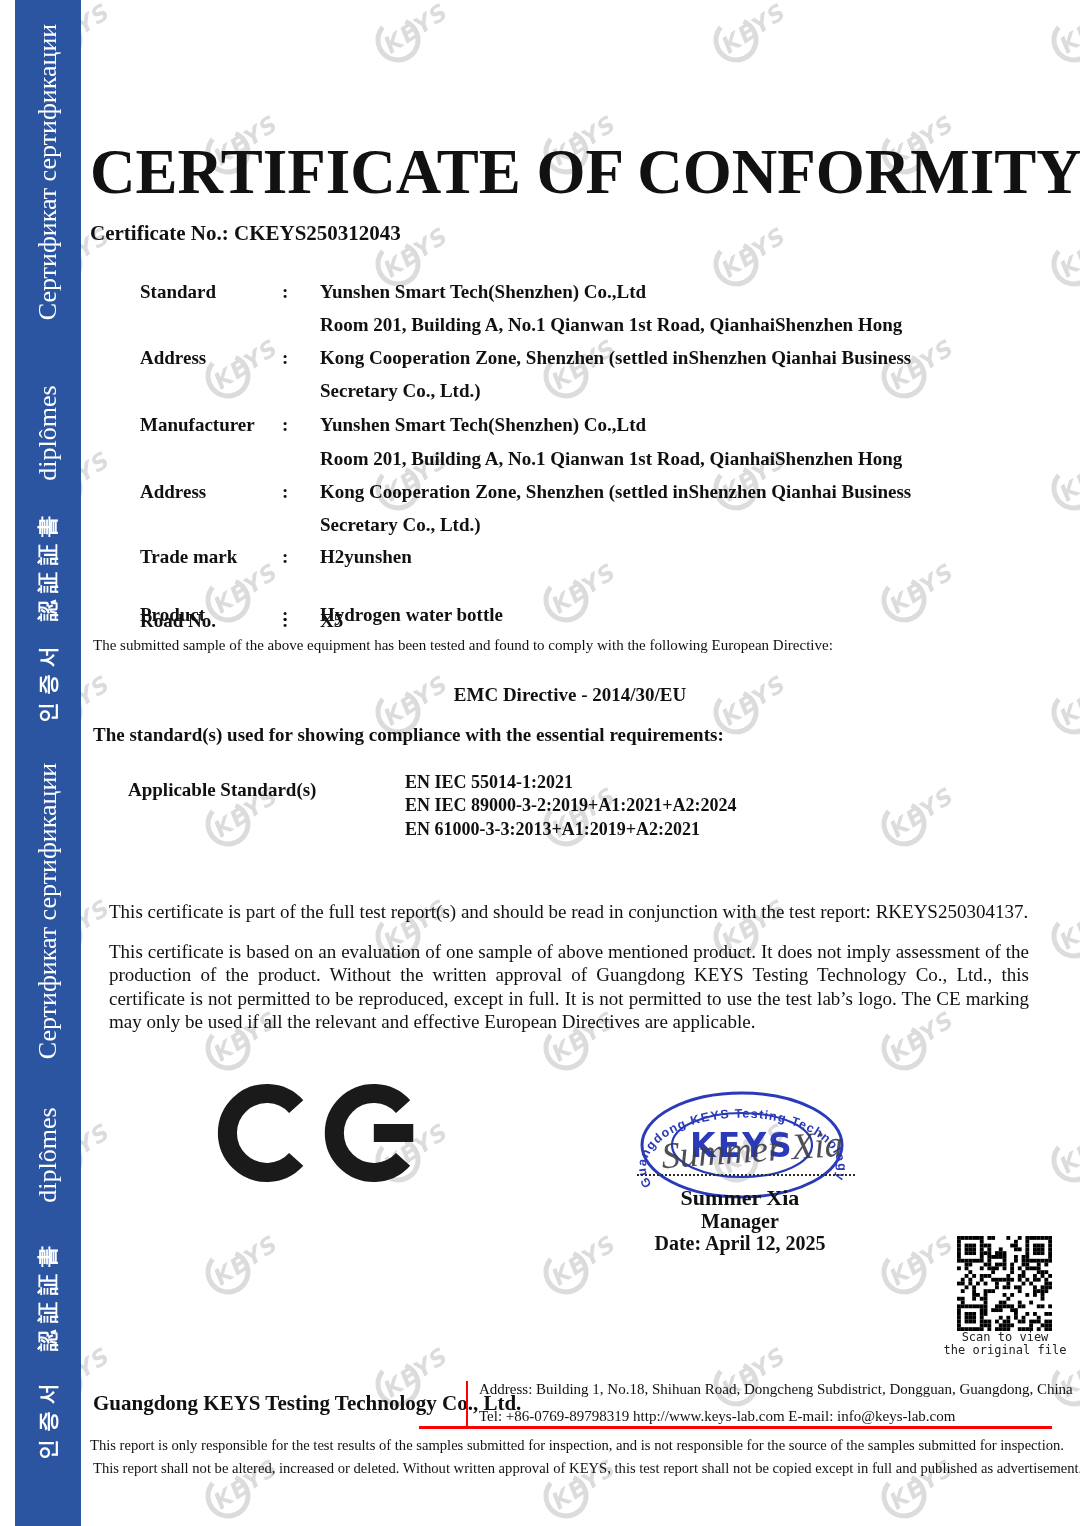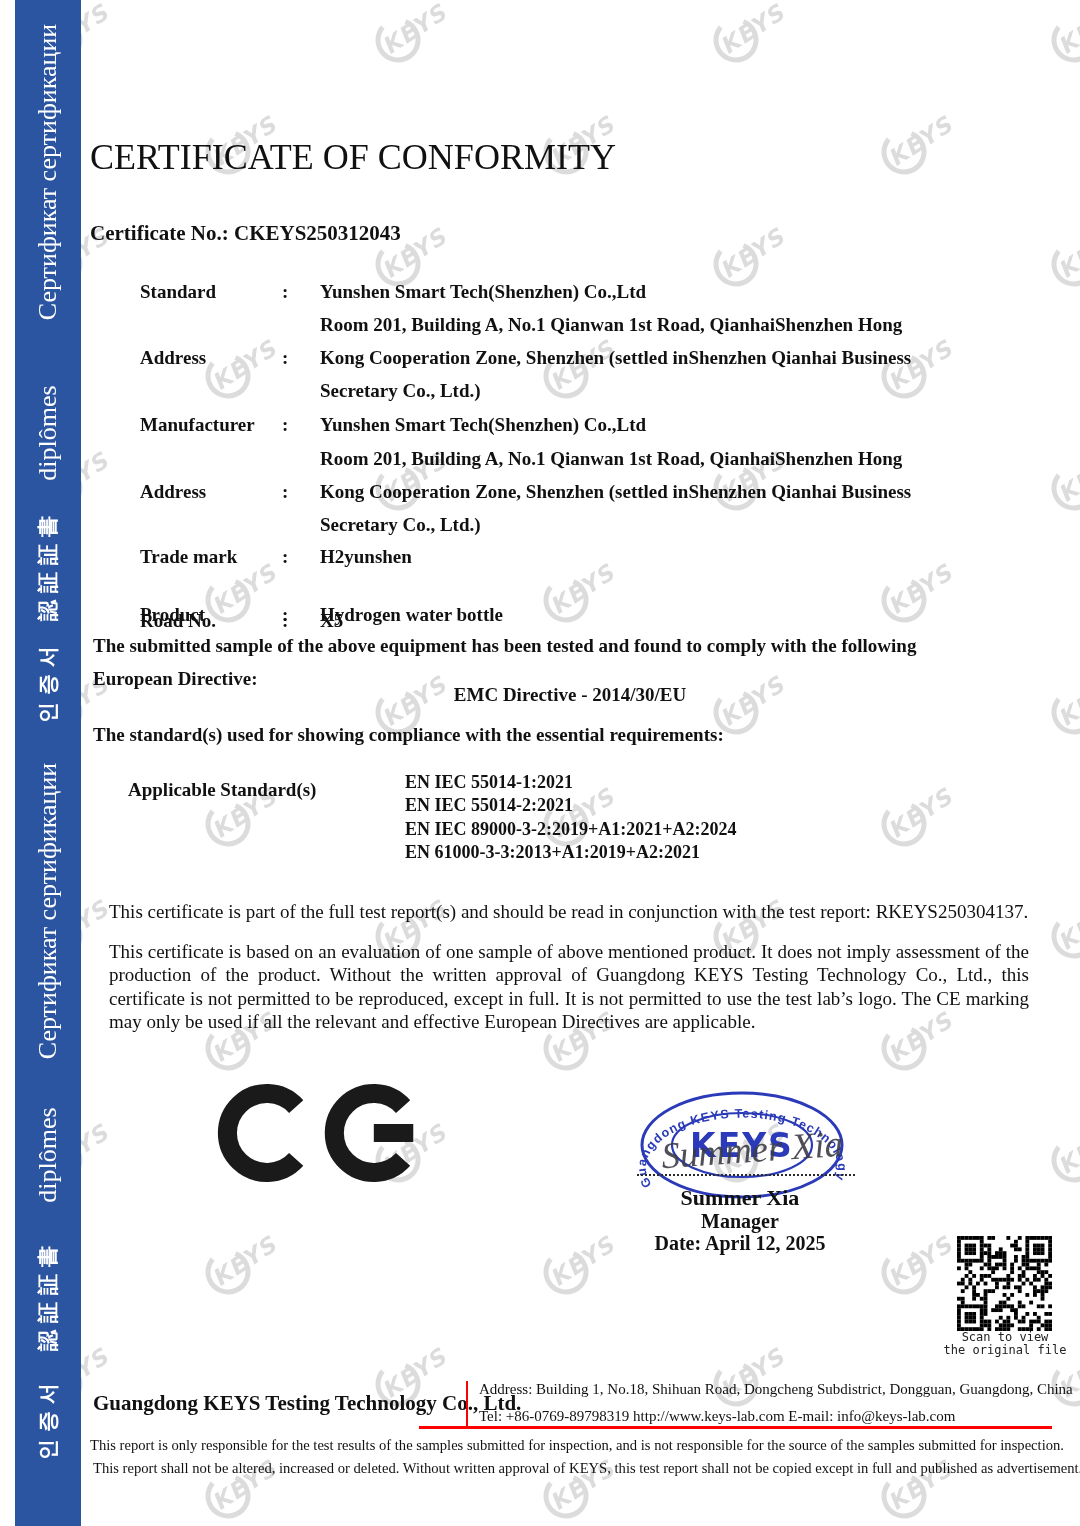--- a/index.html
+++ b/index.html
@@ -10,28 +10,28 @@
   
   #wmsvg{position:absolute;left:0;top:0;z-index:0}
   
   .sidebar{position:absolute;left:15px;top:0;width:66px;height:1526px;background:var(--blue)}
   .anchor{position:absolute;width:0;height:0;left:48px}
   .side-item{position:absolute;left:0;top:0;white-space:nowrap;color:#fff;
              font-size:26px;font-family:"Liberation Serif",serif;
              transform:translate(-50%,-50%) rotate(-90deg)}
   .side-item.cjk{font-size:21px;letter-spacing:7px;font-weight:bold}
   
-  .title{left:90px;top:136px;width:960px;text-align:left;font-size:36px;font-weight:normal;white-space:nowrap}
+  .title{left:90px;top:136px;width:960px;text-align:left;font-size:63px;font-weight:bold;white-space:nowrap}
   .certno{left:90px;top:221px;width:884px;font-size:21px;font-weight:bold}
   
   .frow{position:absolute;left:140px;font-size:19px;font-weight:bold;white-space:nowrap;height:24px}
   .fsep{position:absolute;left:142px}
   .fval{position:absolute;left:180px}
   
-  .tested{left:93px;top:629px;width:885px;font-size:19px;font-weight:bold;line-height:33px}
+  .tested{left:93px;top:629px;width:885px;font-size:15px;font-weight:normal;line-height:33px}
   .directive{left:90px;top:684px;width:960px;text-align:center;font-size:19px;font-weight:bold}
   .stdstate{left:93px;top:724px;font-size:19px;font-weight:bold;white-space:nowrap}
   .applbl{left:128px;top:779px;font-size:19px;font-weight:bold;white-space:nowrap}
   .stdlist{left:405px;top:771px;font-size:18px;font-weight:bold;line-height:23.4px}
   .stdlist div{white-space:nowrap}
   
   .bodytext{left:93px;top:884px;width:952px;font-size:19px;line-height:23.6px;text-align:justify}
   .bodytext p{margin:16px}
   
   .ce{left:216px;top:1063px}
@@ -117,21 +117,20 @@
 <div class="frow" style="top:546px"><span>Trade mark</span><span class="fsep">:</span><span class="fval">H2yunshen</span></div>
 <div class="frow" style="top:604px"><span>Product</span><span class="fsep">:</span><span class="fval">Hydrogen water bottle</span></div>
 <div class="frow" style="top:610px"><span>Road No.</span><span class="fsep">:</span><span class="fval">X5</span></div>
 
 <div class="abs tested">The submitted sample of the above equipment has been tested and found to comply with the following European Directive:</div>
 <div class="abs directive">EMC Directive - 2014/30/EU</div>
 <div class="abs stdstate">The standard(s) used for showing compliance with the essential requirements:</div>
 <div class="abs applbl">Applicable Standard(s)</div>
 <div class="abs stdlist">
   <div>EN IEC 55014-1:2021</div>
-  <div>EN IEC 55014-2:2021</div>
   <div>EN IEC 89000-3-2:2019+A1:2021+A2:2024</div>
   <div>EN 61000-3-3:2013+A1:2019+A2:2021</div>
 </div>
 
 <div class="abs bodytext">
   <p>This certificate is part of the full test report(s) and should be read in conjunction with the test report: RKEYS250304137.</p>
   <p>This certificate is based on an evaluation of one sample of above mentioned product. It does not imply assessment of the production of the product. Without the written approval of Guangdong KEYS Testing Technology Co., Ltd., this certificate is not permitted to be reproduced, except in full. It is not permitted to use the test lab’s logo. The CE marking may only be used if all the relevant and effective European Directives are applicable.</p>
 </div>
 
 <svg class="abs ce" width="210" height="140" viewBox="0 0 330 160" aria-hidden="true">

